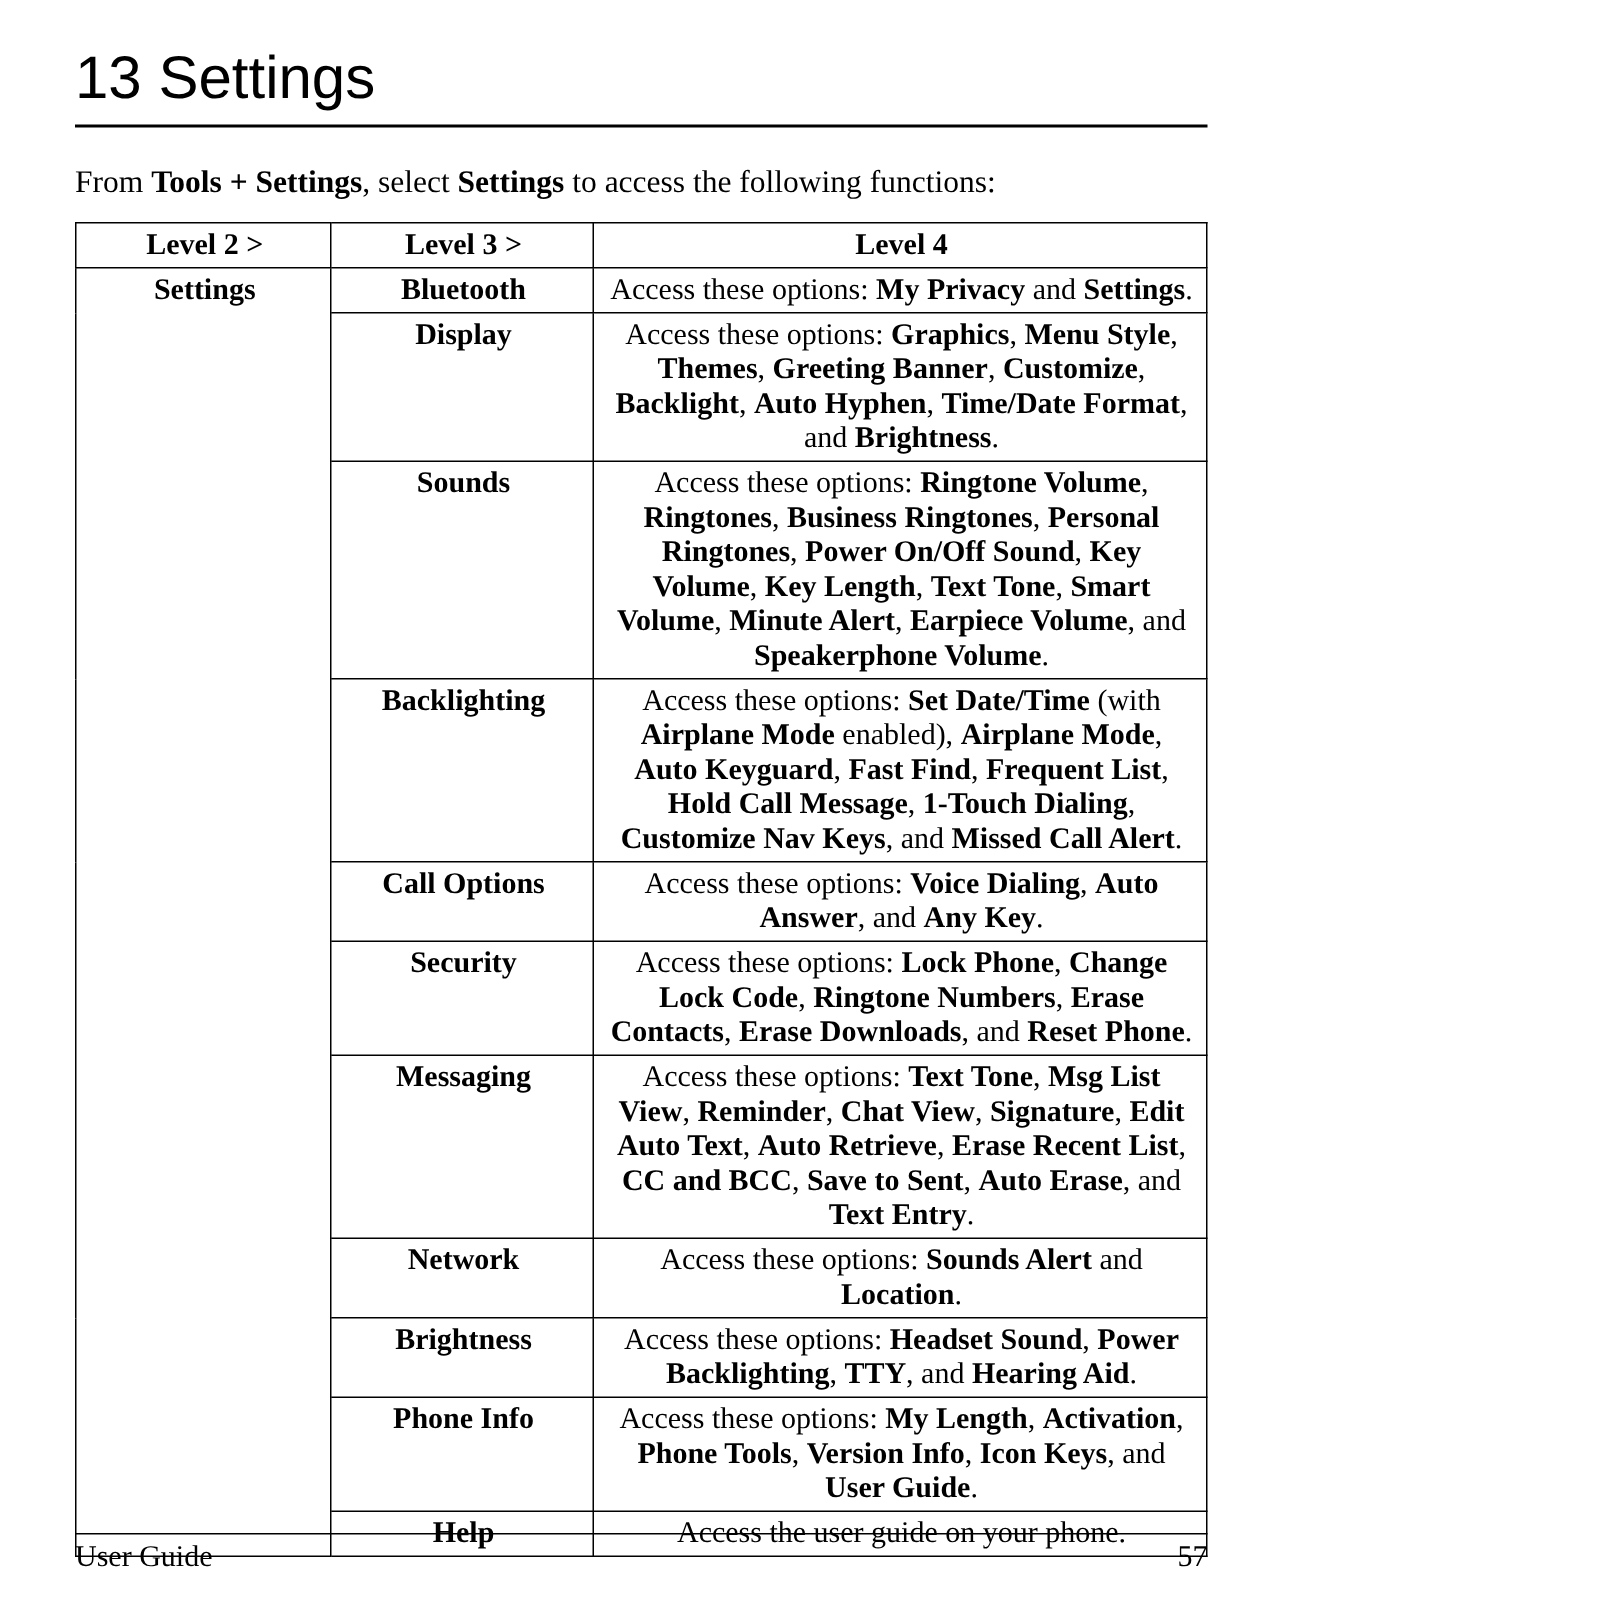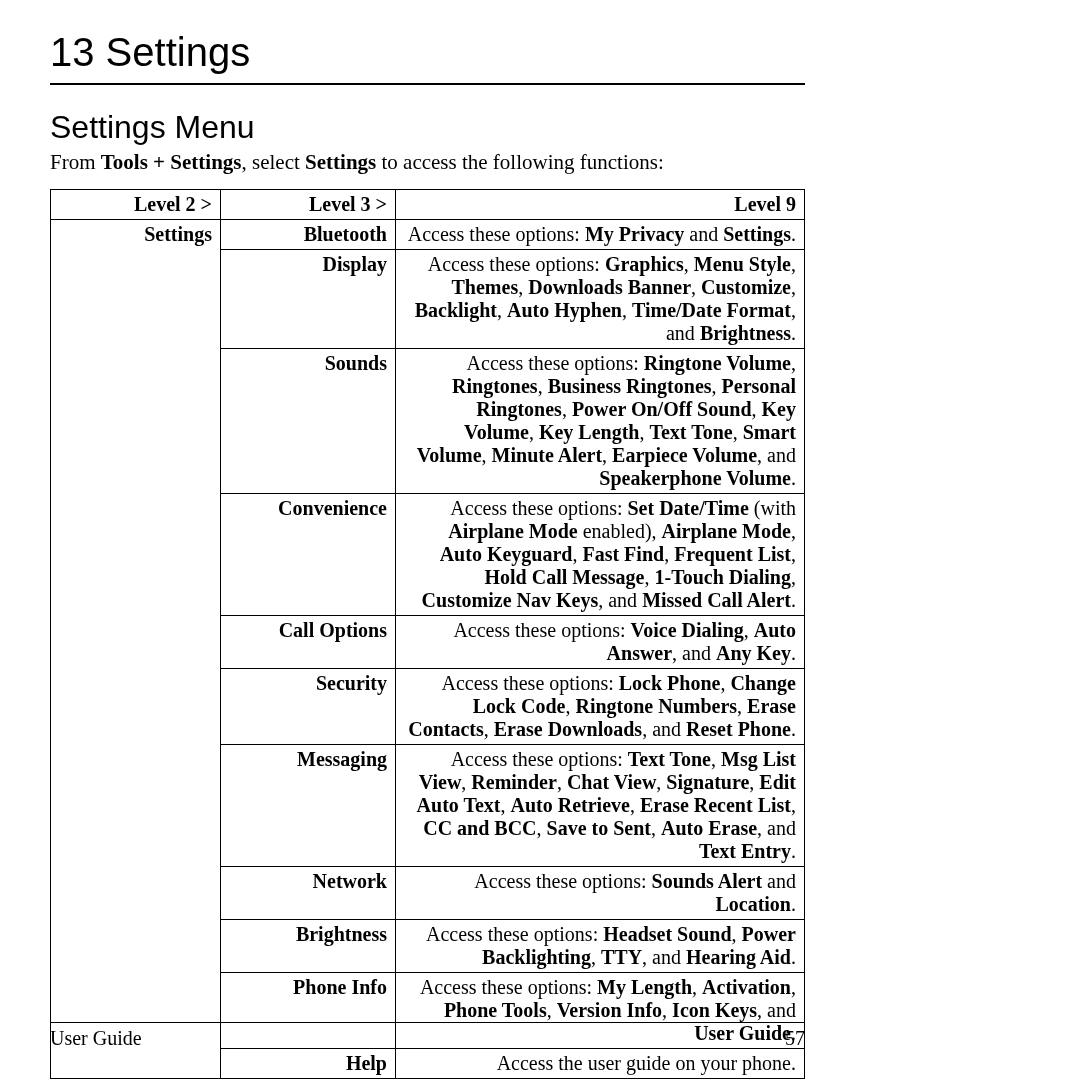--- a/index.html
+++ b/index.html
@@ -42,21 +42,21 @@
   table.menu {
     border-collapse: collapse;
     width: 100%;
     font-size: 20px;
     table-layout: fixed;
   }
   table.menu th, table.menu td {
     border: 1.5px solid #000;
     vertical-align: top;
     padding: 3px 8px 3px 10px;
-    text-align: right;
+    text-align: center;
   }
   table.menu th {
     font-weight: bold;
   }
   col.c1 { width: 170px; }
   col.c2 { width: 175px; }
   col.c3 { width: auto; }
   .footer {
     position: absolute;
     left: 50px;
@@ -70,55 +70,54 @@
   }
 </style>
 </head>
 <body>
 
 <div class="page">
 
   <h1 class="chapter-title">13  Settings</h1>
   <hr class="rule">
 
-  <h2 class="section-title">Settings Menu</h2>
 
   <p class="intro">
     <span>From </span><b>Tools + Settings</b><span>, select </span><b>Settings</b><span> to access the following functions:</span>
   </p>
 
   <table class="menu">
     <colgroup>
         <col class="c1">
         <col class="c2">
         <col class="c3">
       </colgroup>
     <thead>
       <tr>
         <th>Level 2 &gt;</th>
         <th>Level 3 &gt;</th>
-        <th>Level 9</th>
+        <th>Level 4</th>
       </tr>
     </thead>
     <tbody id="menu-body">
         <tr>
           <td rowspan="11"><b>Settings</b></td>
           <td><b>Bluetooth</b></td>
           <td><span>Access these options: </span><b>My Privacy</b><span> and </span><b>Settings</b><span>.</span></td>
         </tr>
         <tr>
           <td><b>Display</b></td>
-          <td><span>Access these options: </span><b>Graphics</b><span>, </span><b>Menu Style</b><span>, </span><b>Themes</b><span>, </span><b>Downloads Banner</b><span>, </span><b>Customize</b><span>, </span><b>Backlight</b><span>, </span><b>Auto Hyphen</b><span>, </span><b>Time/Date Format</b><span>, and </span><b>Brightness</b><span>.</span></td>
+          <td><span>Access these options: </span><b>Graphics</b><span>, </span><b>Menu Style</b><span>, </span><b>Themes</b><span>, </span><b>Greeting Banner</b><span>, </span><b>Customize</b><span>, </span><b>Backlight</b><span>, </span><b>Auto Hyphen</b><span>, </span><b>Time/Date Format</b><span>, and </span><b>Brightness</b><span>.</span></td>
         </tr>
         <tr>
           <td><b>Sounds</b></td>
           <td><span>Access these options: </span><b>Ringtone Volume</b><span>, </span><b>Ringtones</b><span>, </span><b>Business Ringtones</b><span>, </span><b>Personal Ringtones</b><span>, </span><b>Power On/Off Sound</b><span>, </span><b>Key Volume</b><span>, </span><b>Key Length</b><span>, </span><b>Text Tone</b><span>, </span><b>Smart Volume</b><span>, </span><b>Minute Alert</b><span>, </span><b>Earpiece Volume</b><span>, and </span><b>Speakerphone Volume</b><span>.</span></td>
         </tr>
         <tr>
-          <td><b>Convenience</b></td>
+          <td><b>Backlighting</b></td>
           <td><span>Access these options: </span><b>Set Date/Time</b><span> (with </span><b>Airplane Mode</b><span> enabled), </span><b>Airplane Mode</b><span>, </span><b>Auto Keyguard</b><span>, </span><b>Fast Find</b><span>, </span><b>Frequent List</b><span>, </span><b>Hold Call Message</b><span>, </span><b>1-Touch Dialing</b><span>, </span><b>Customize Nav Keys</b><span>, and </span><b>Missed Call Alert</b><span>.</span></td>
         </tr>
         <tr>
           <td><b>Call Options</b></td>
           <td><span>Access these options: </span><b>Voice Dialing</b><span>, </span><b>Auto Answer</b><span>, and </span><b>Any Key</b><span>.</span></td>
         </tr>
         <tr>
           <td><b>Security</b></td>
           <td><span>Access these options: </span><b>Lock Phone</b><span>, </span><b>Change Lock Code</b><span>, </span><b>Ringtone Numbers</b><span>, </span><b>Erase Contacts</b><span>, </span><b>Erase Downloads</b><span>, and </span><b>Reset Phone</b><span>.</span></td>
         </tr>

